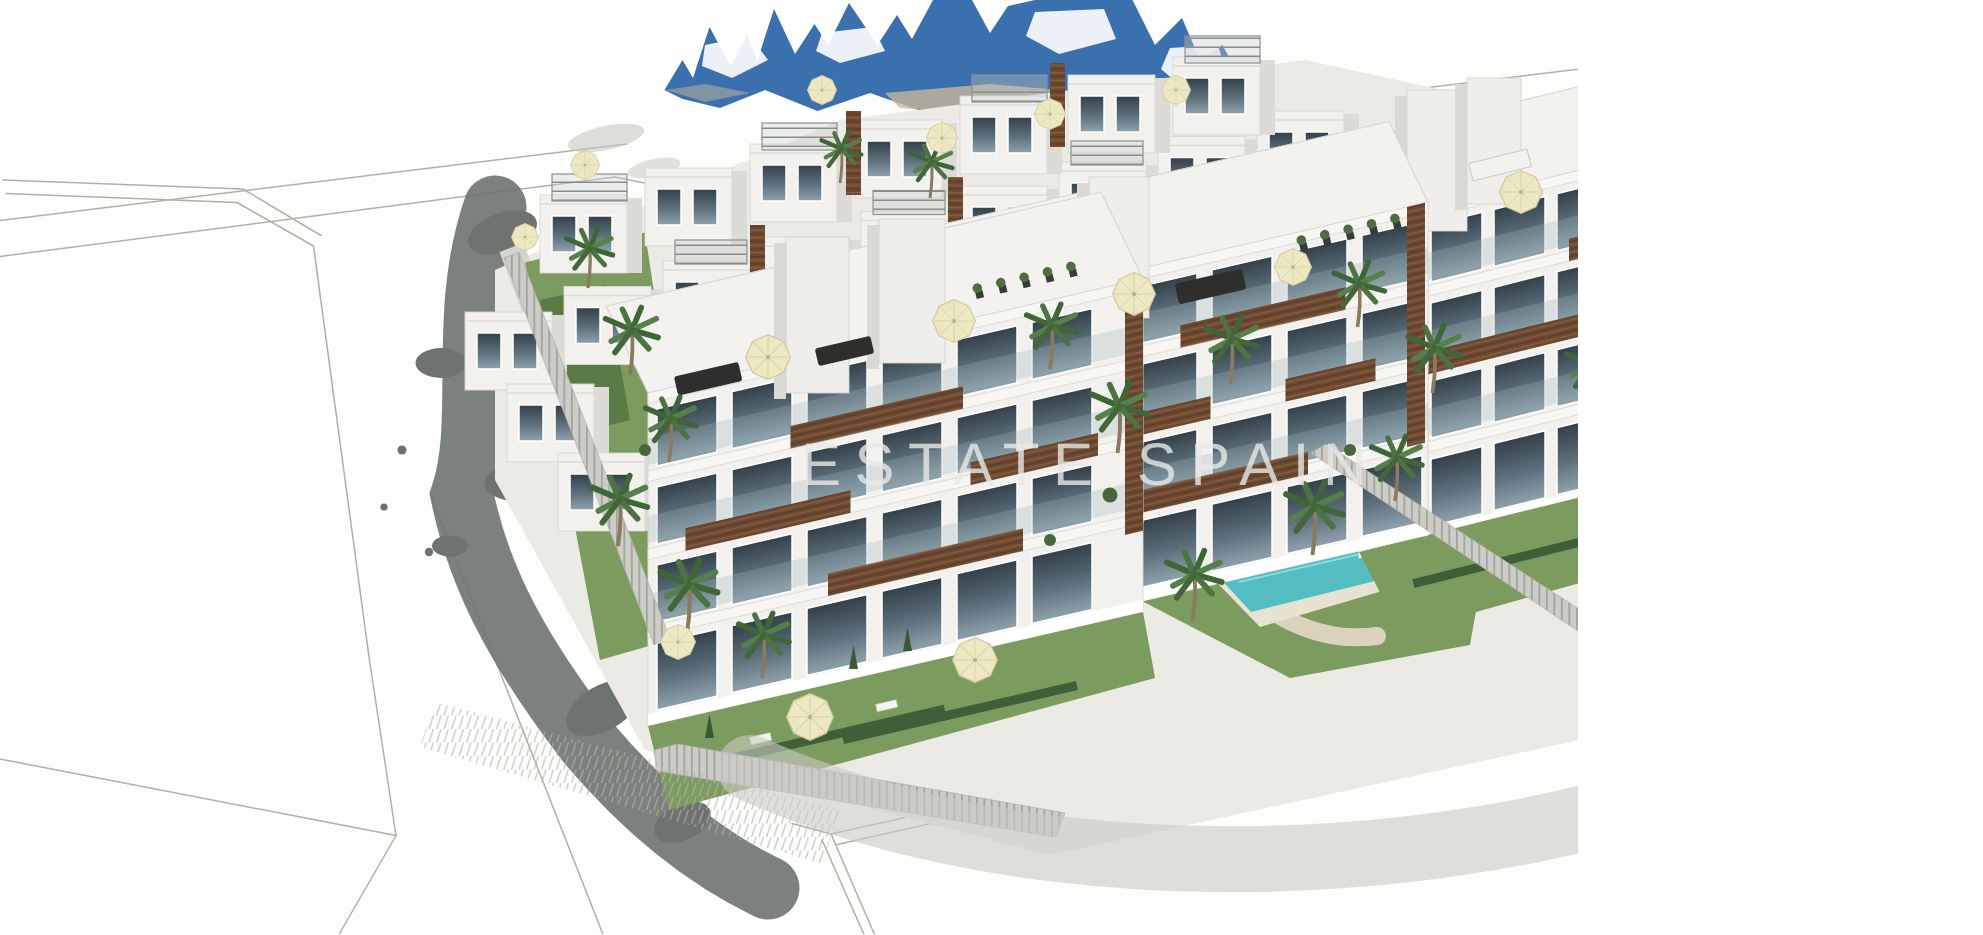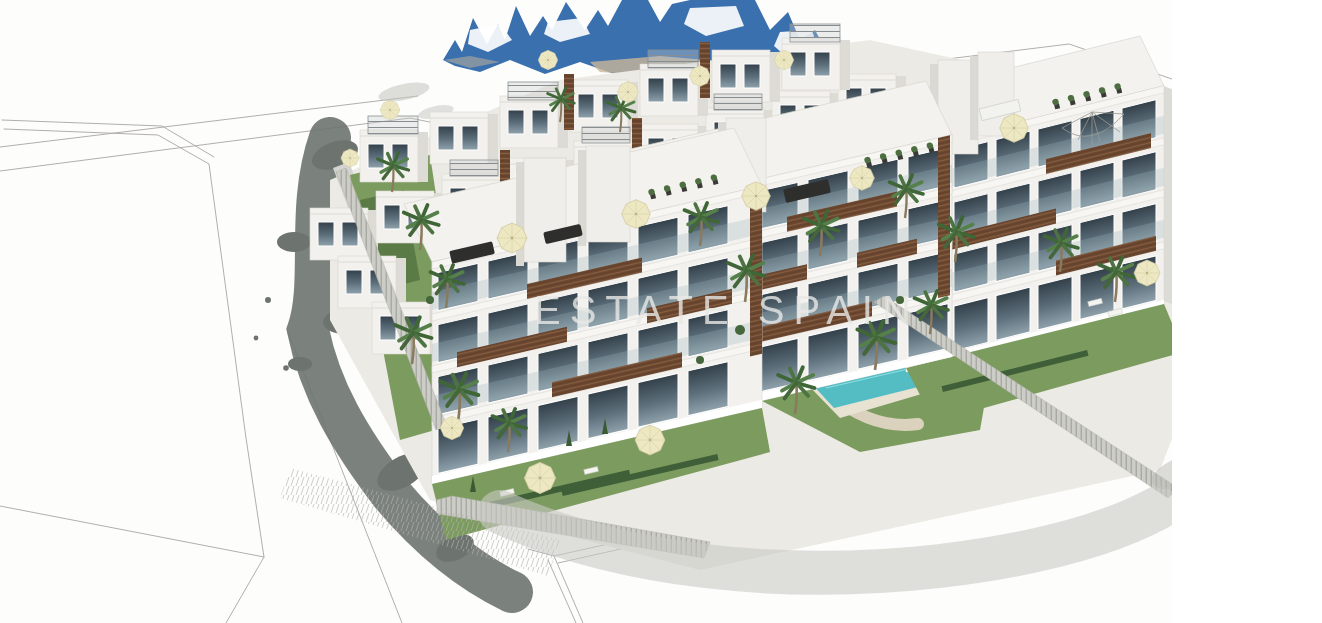--- a/index.html
+++ b/index.html
@@ -1,16 +1,16 @@
 <!DOCTYPE html>
 <html><head>
 <meta charset="utf-8">
 <style>
   html,body{margin:0;padding:0;background:#fff;}
-  .canvas{position:relative;width:1172px;height:623px;overflow:hidden;
+  .canvas{position:relative;width:1052px;height:623px;overflow:hidden;
           background:#fdfdfc;font-family:"Liberation Sans",sans-serif;}
   svg{position:absolute;left:0;top:0;}
   .sketch{fill:none;stroke-linejoin:round;stroke-linecap:round;}
   .slab{fill:#f7f6f3;stroke:#d8d6d0;stroke-width:.5;}
   .facade{fill:#f2f1ed;stroke:#d9d7d1;stroke-width:.6;}
   .sideface{fill:#dddbd5;}
   .win{fill:url(#g-glass);stroke:#ffffff;stroke-width:1;}
   .wood{fill:url(#p-wood);}
   .deck{fill:#f3f2ee;stroke:#d7d5cf;stroke-width:.7;}
   .core{fill:#efeeea;stroke:#d5d3cd;stroke-width:.6;}

